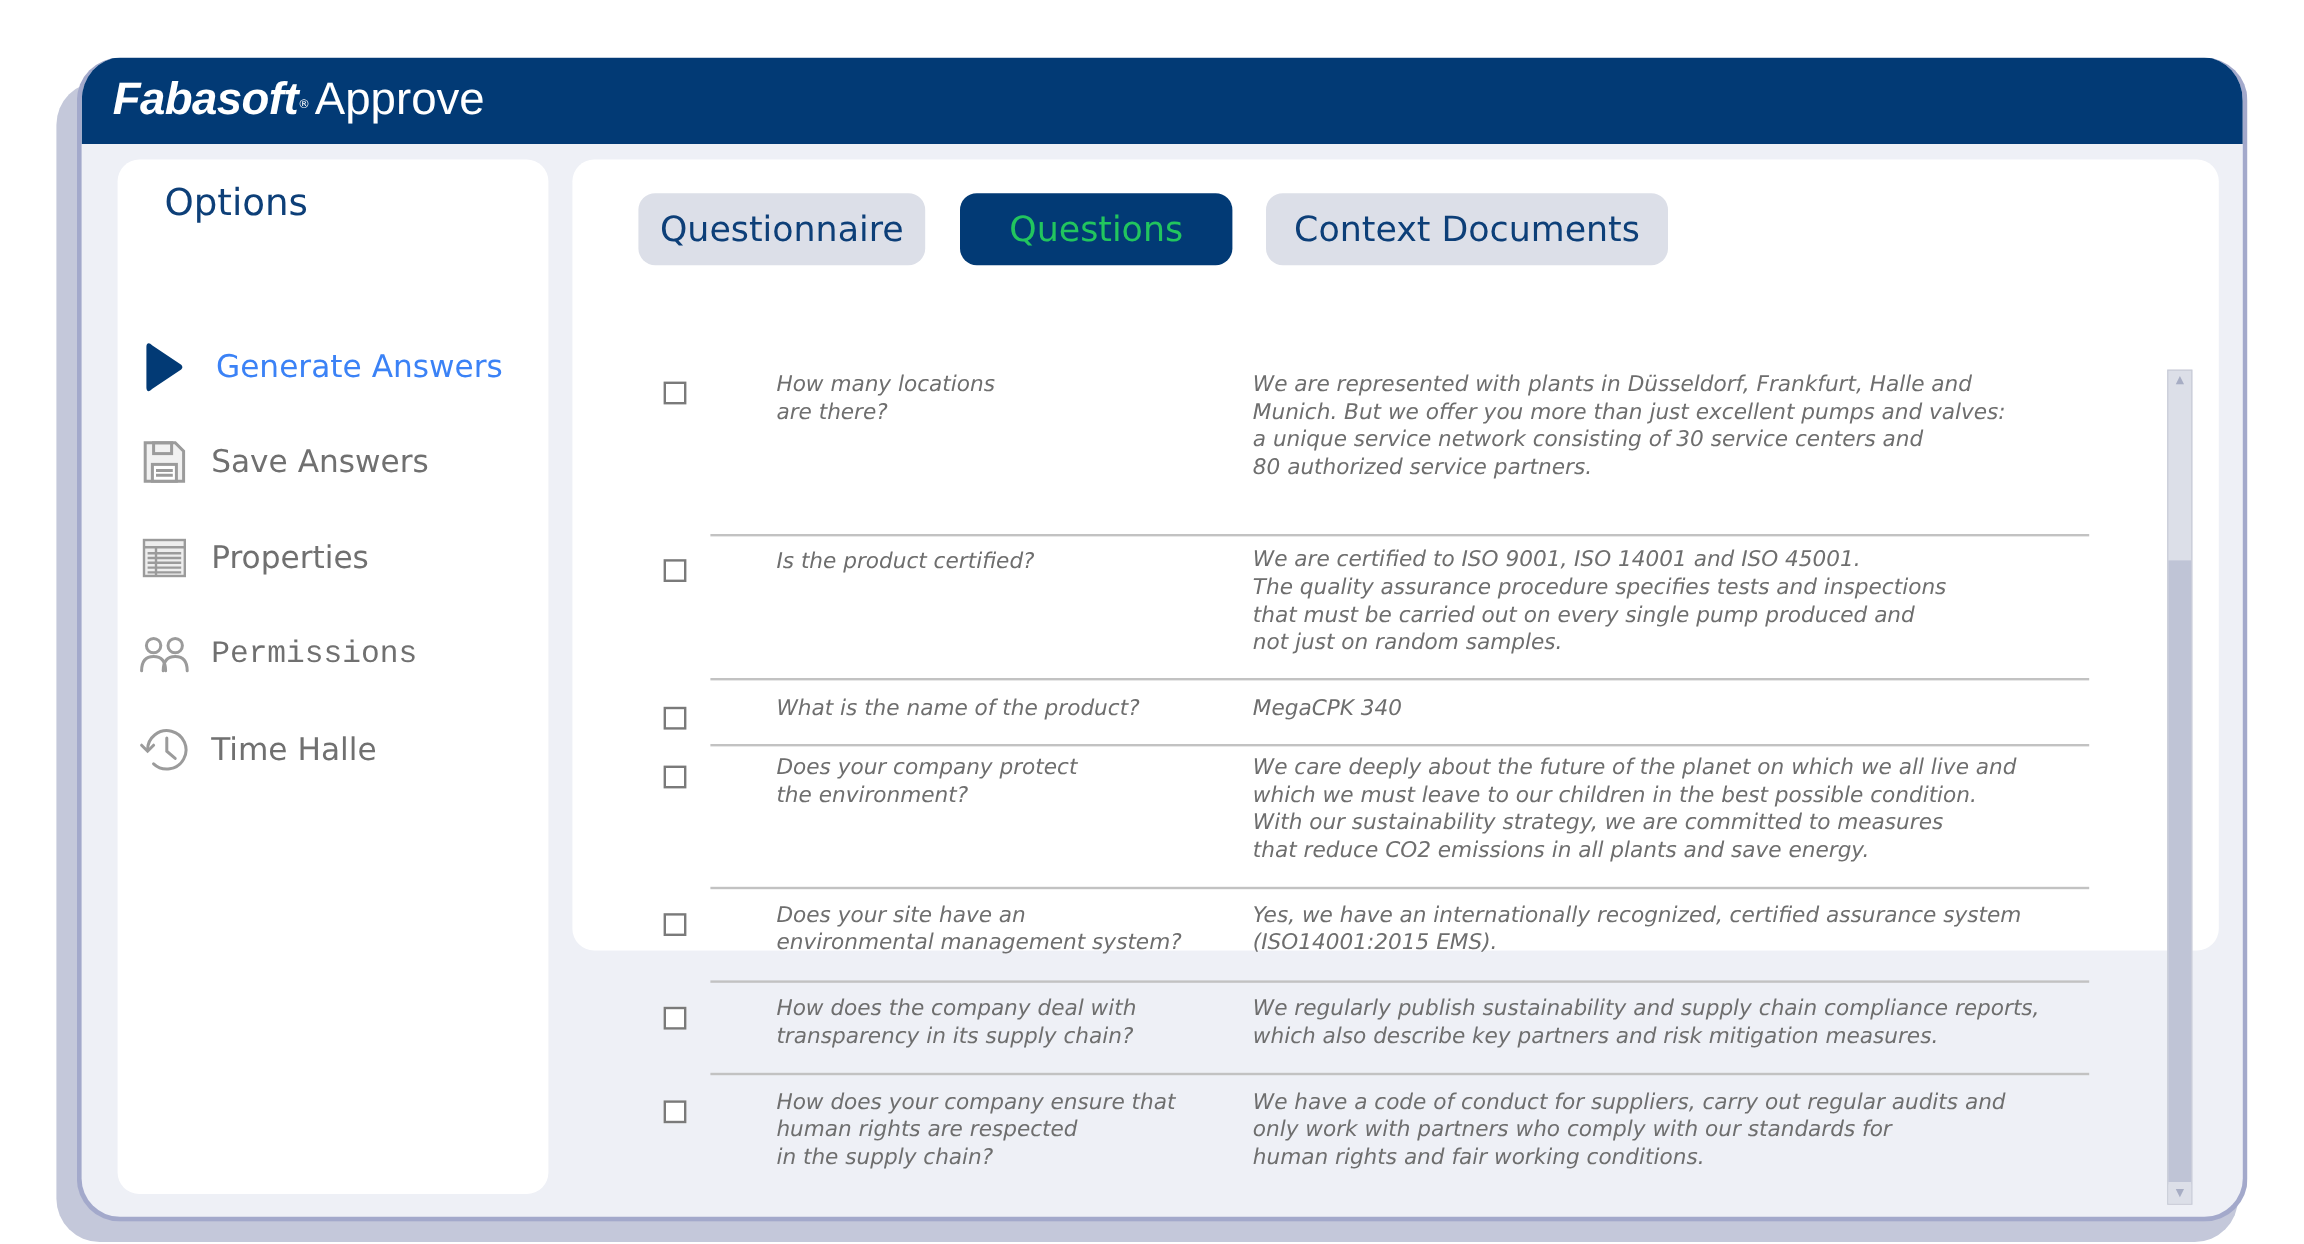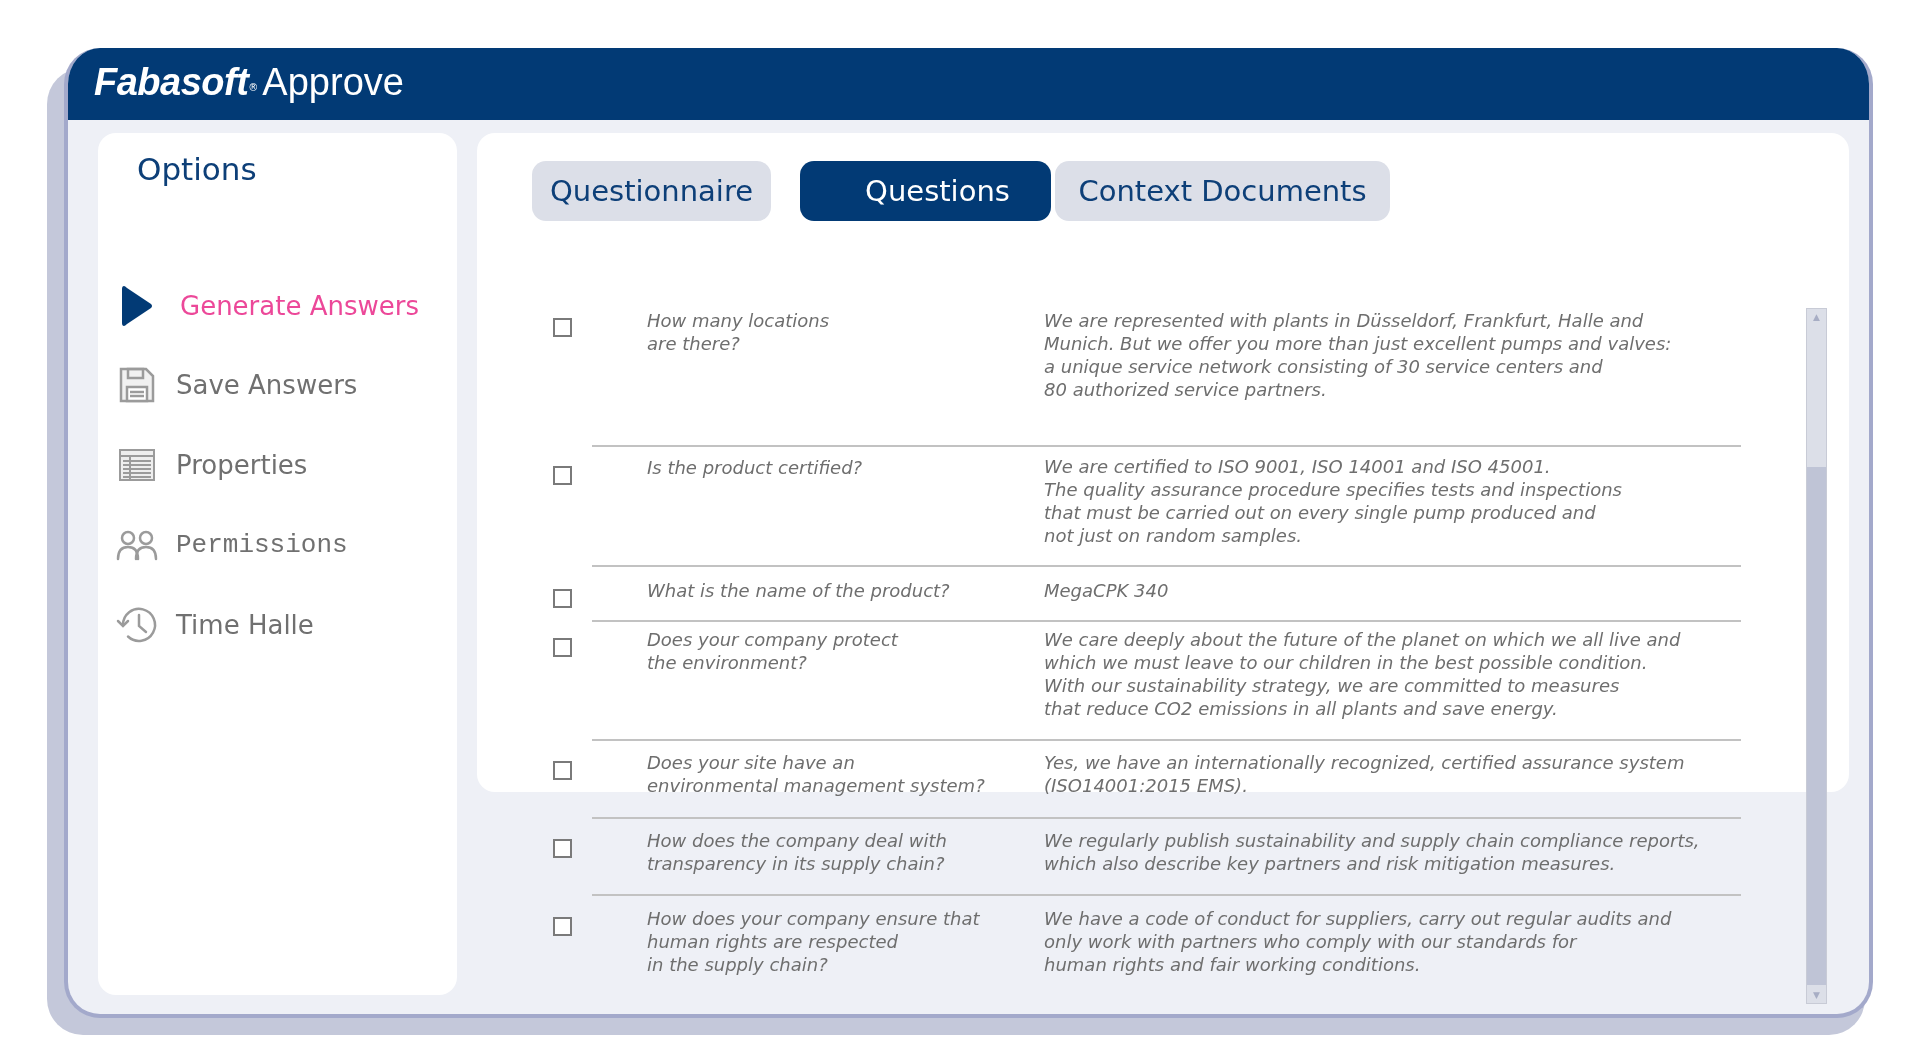--- a/index.html
+++ b/index.html
@@ -31,30 +31,30 @@
     position:absolute; left:30px; top:85px; width:359px; height:862px; background:#fff; border-radius:18px;
   }
   .sidebar-title {
     position:absolute; left:39px; top:18px; font-size:31px; color:#0d3f78; font-family:"DejaVu Sans", sans-serif;
   }
   .nav-item {
     position:absolute; left:16px; height:46px; display:flex; align-items:center; cursor:pointer; white-space:nowrap;
   }
   .nav-item .icon { width:46px; height:46px; display:flex; align-items:center; justify-content:center; }
   .nav-item .label { margin-left:16px; font-size:26px; color:#707070; }
-  .nav-item.active .label { color:#ec4899; margin-left:20px; }
+  .nav-item.active .label { color:#3b82f6; margin-left:20px; }
 
   .main {
     position:absolute; left:409px; top:85px; width:1372px; height:659px; background:#fff; border-radius:18px;
   }
   .tab {
     position:absolute; top:28px; height:60px; border-radius:14px; background:#dcdfe8; color:#0d3f78;
     font-size:29px; display:flex; align-items:center; justify-content:center; cursor:pointer; white-space:nowrap;
   }
-  .tab.active { background:#023a75; color:#ffffff;padding-left:24px; }
+  .tab.active { background:#023a75; color:#22c55e; }
 
   .list { position:absolute; left:0; top:0; width:1372px; height:862px;font-style:italic; }
   .checkbox {
     position:absolute; left:76px; width:19px; height:19px; border:2px solid #7a7a7a; box-sizing:border-box; background:#fff; cursor:pointer;
   }
   .q-text, .a-text {
     position:absolute; font-size:18px; line-height:23px; color:#6e6e6e; white-space:pre;
   }
   .q-text { left:170px; }
   .a-text { left:567px; }

